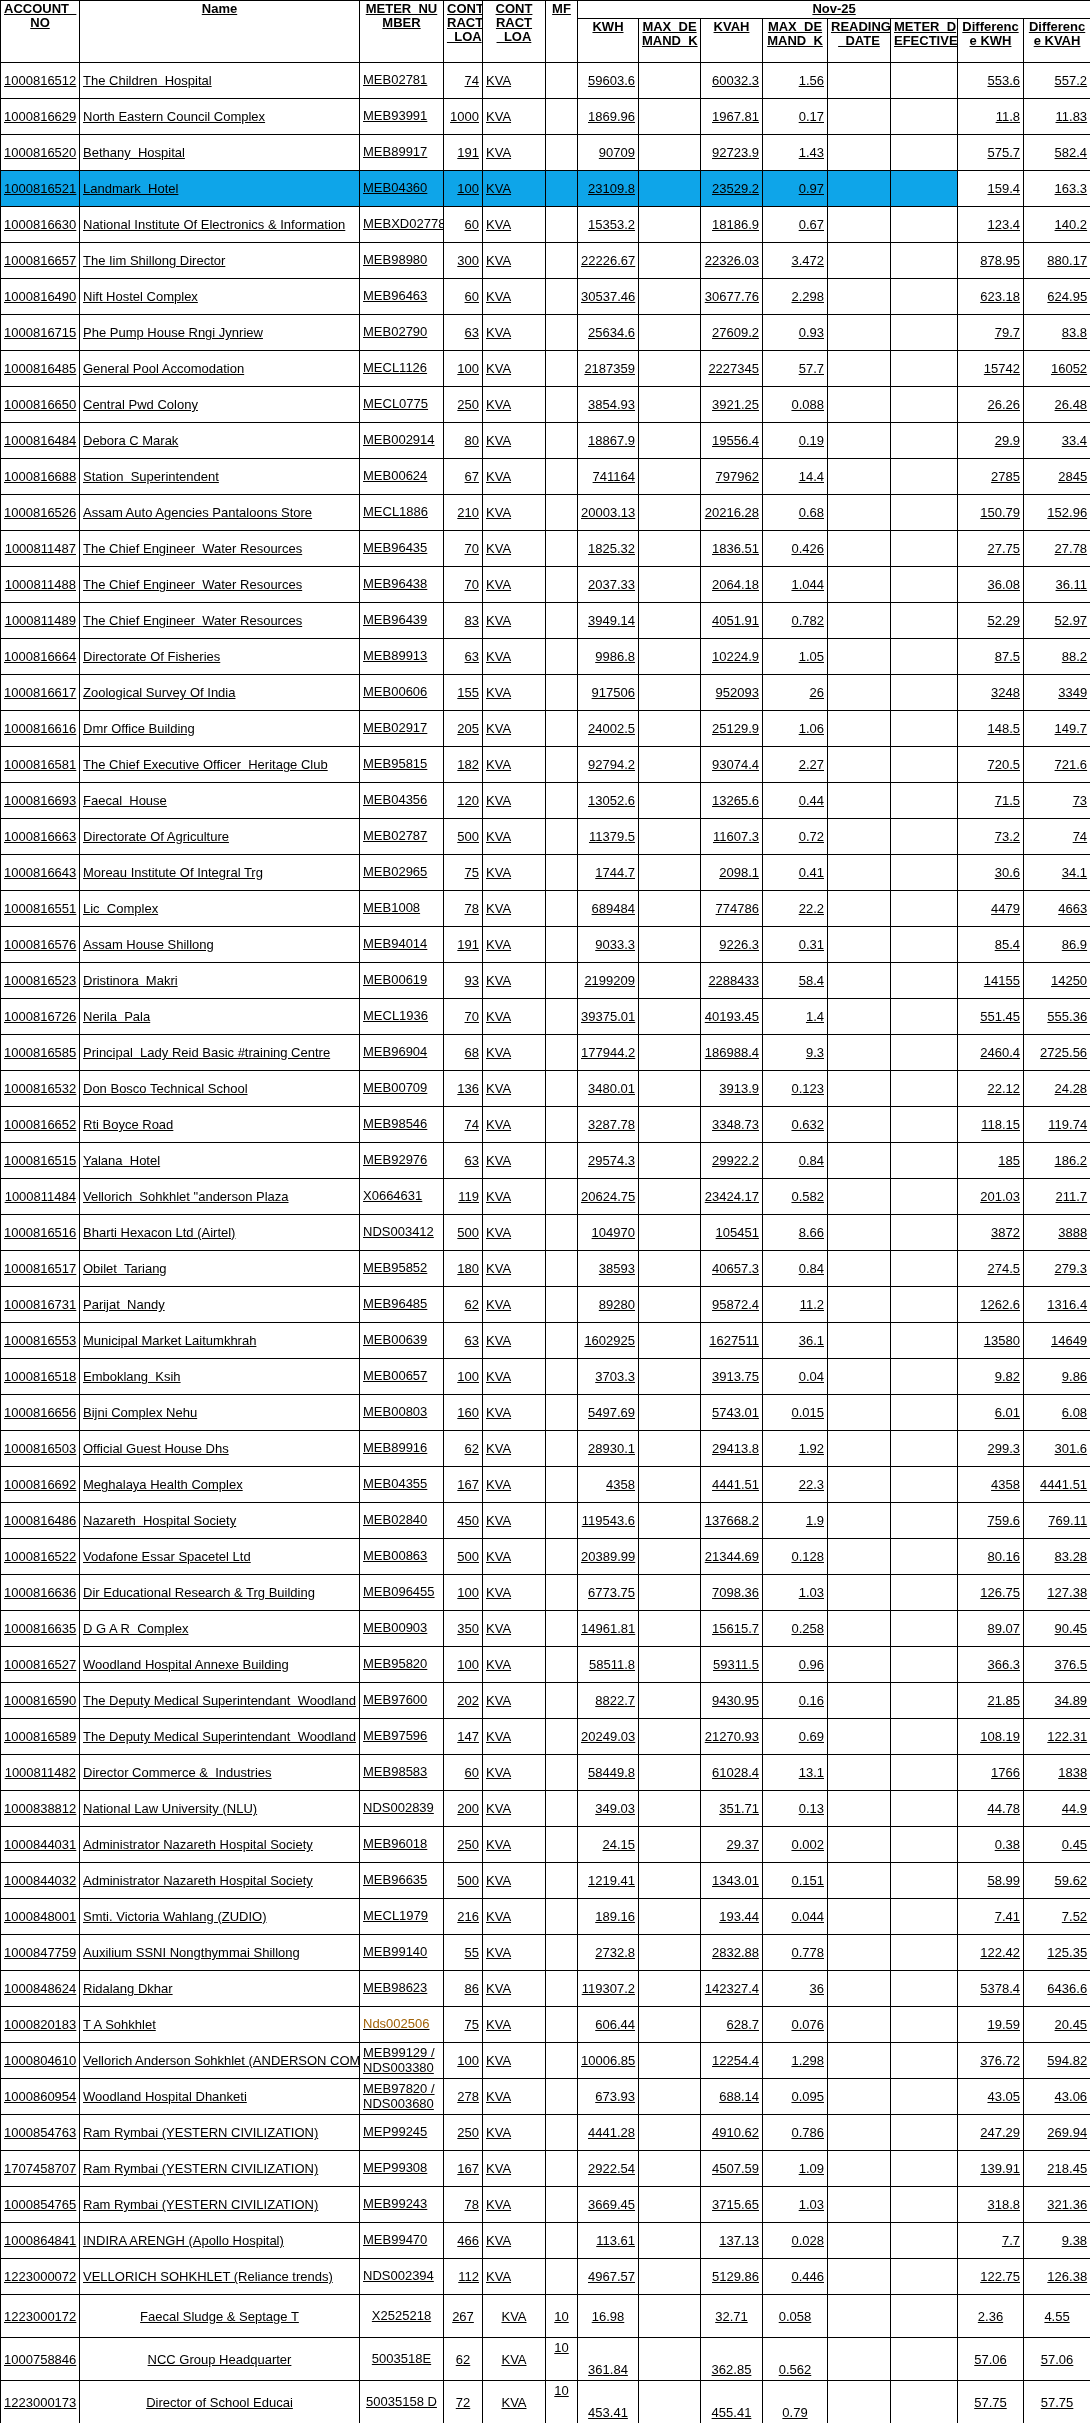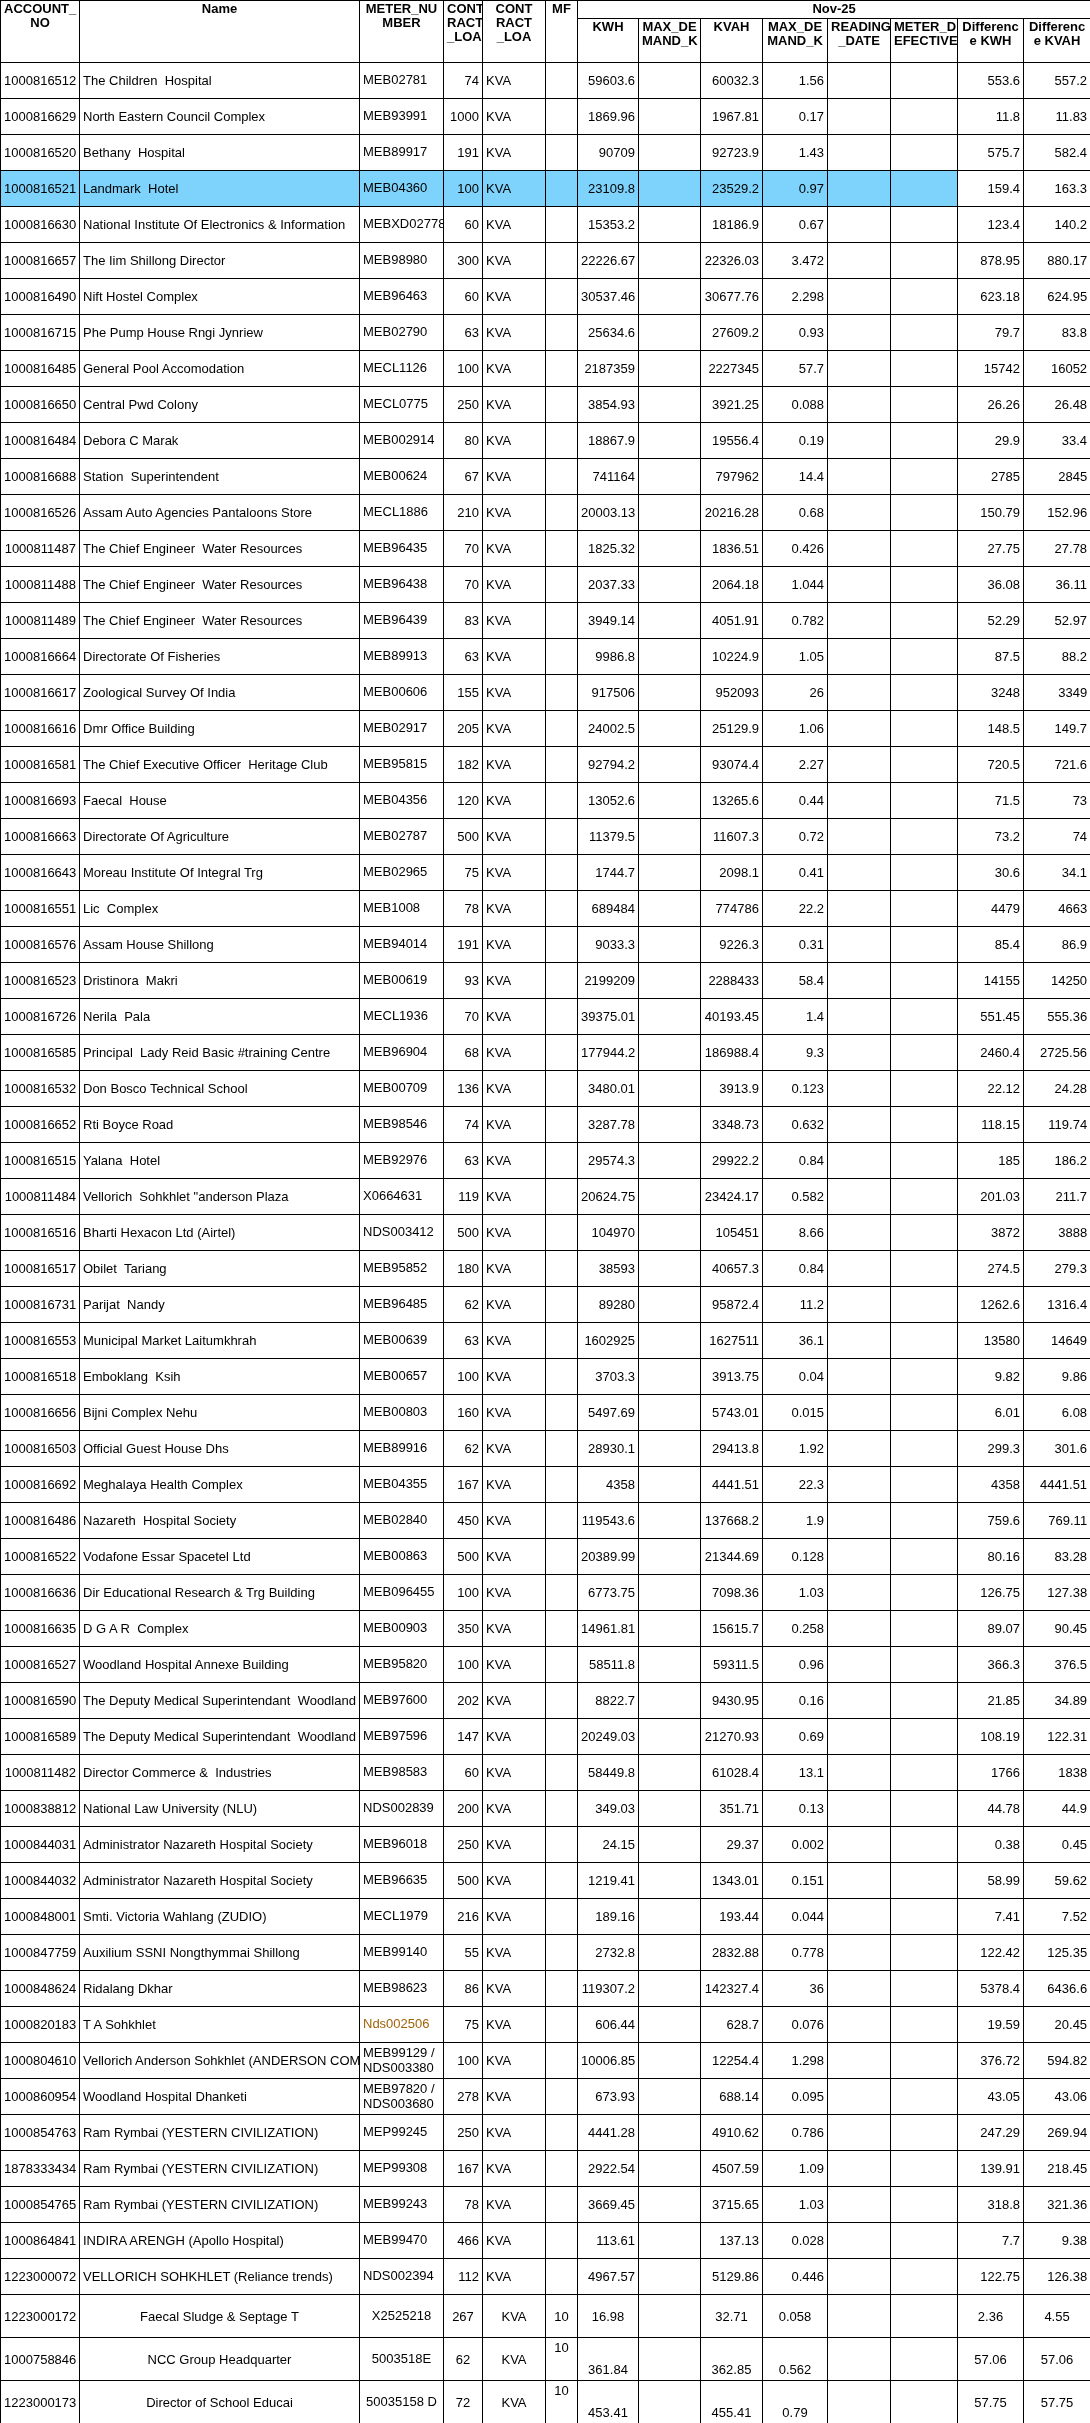--- a/index.html
+++ b/index.html
@@ -1,33 +1,33 @@
 <!DOCTYPE html>
 <html><head>
 <meta charset="utf-8">
 <style>
   html,body{margin:0;padding:0;background:#fff;}
-  .sheet{width:1062px;font-family:"Liberation Sans",sans-serif;}
+  .sheet{width:1062px;font-family:"Liberation Sans",sans-serif;text-decoration:underline;}
   table{border-collapse:collapse;table-layout:fixed;width:1090px;font-size:13px;color:#000;}
   td,th{border:1px solid #000;overflow:hidden;padding:0 3px;box-sizing:border-box;}
   thead tr.r1{height:18px;}
   thead tr.r2{height:44px;}
   th{font-weight:bold;vertical-align:top;text-align:center;white-space:pre-line;line-height:1.08;padding-top:1px;}
   th.ctr-h{text-align:center;}
   th.group{text-align:center;white-space:nowrap;}
   tbody tr{height:36px;}
   tbody tr.tall{height:43px;}
   td{vertical-align:middle;white-space:pre;}
   td.num{text-align:right;}
   td.name{text-align:left;}
   td.meter{text-align:left;white-space:normal;line-height:1.12;word-break:normal;}
   td.unit{text-align:left;}
   td.mf{text-align:center;}
   td.ctr{text-align:center;white-space:normal;}
-  tr.hl td:not(.diff){background:#7dd3fc;}
+  tr.hl td:not(.diff){background:#0ea5e9;}
   td.gray-text{color:#a16207;}
   td.vb{vertical-align:bottom;padding-bottom:3px;}
   td.vt{vertical-align:top;padding-top:2px;}
 </style>
 </head>
 <body>
 
 <div class="sheet">
   <table>
     <colgroup>
@@ -1002,21 +1002,21 @@
           <td class="num">4441.28</td>
           <td class="num"></td>
           <td class="num">4910.62</td>
           <td class="num">0.786</td>
           <td class="num"></td>
           <td class="num"></td>
           <td class="num diff">247.29</td>
           <td class="num diff">269.94</td>
         </tr>
         <tr>
-          <td class="num">1878333434</td>
+          <td class="num">1707458707</td>
           <td class="name">Ram Rymbai (YESTERN CIVILIZATION)</td>
           <td class="meter">MEP99308</td>
           <td class="num">167</td>
           <td class="unit">KVA</td>
           <td class="mf"></td>
           <td class="num">2922.54</td>
           <td class="num"></td>
           <td class="num">4507.59</td>
           <td class="num">1.09</td>
           <td class="num"></td>

